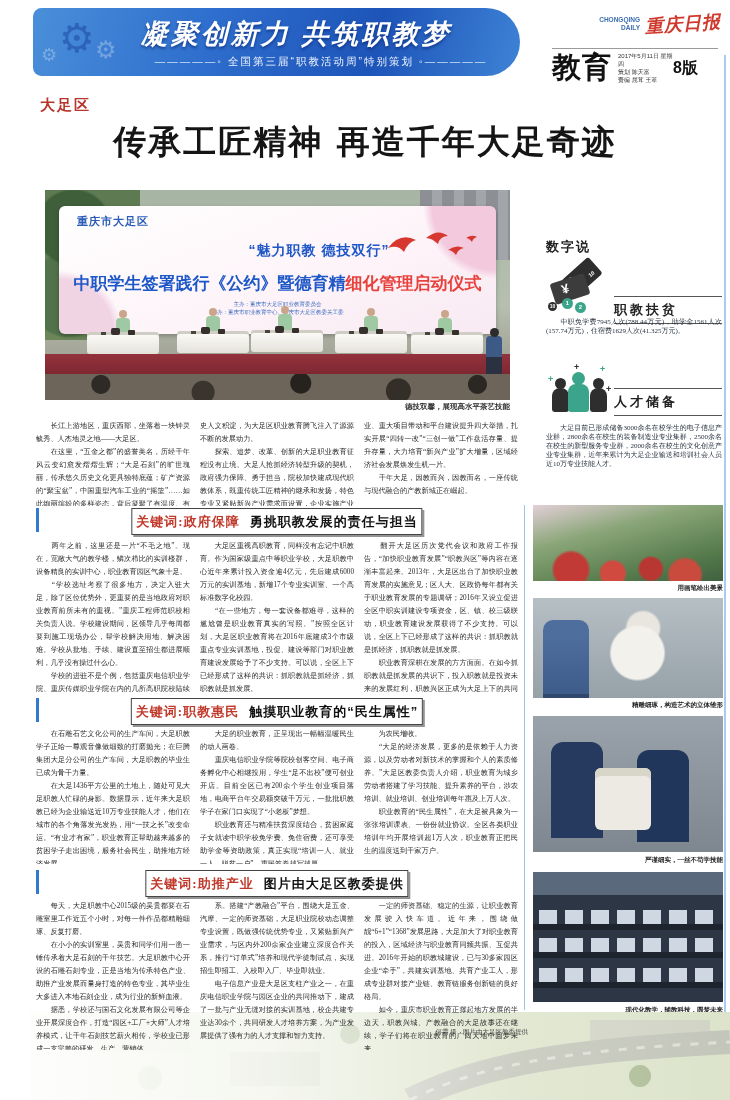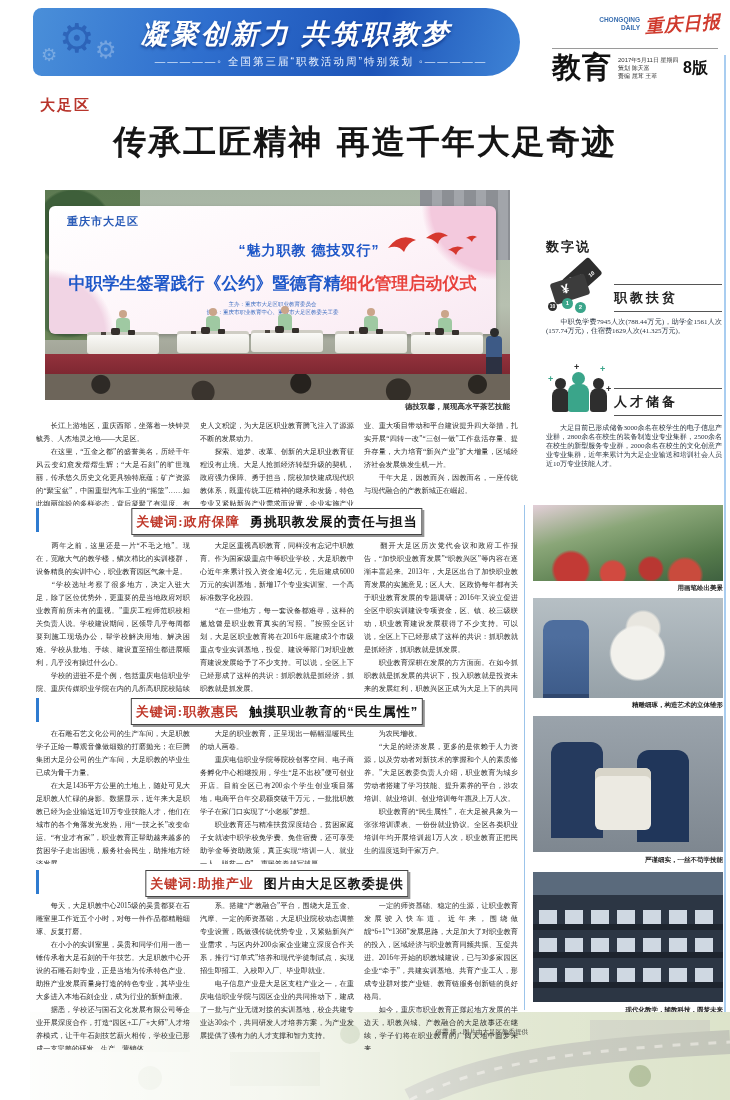--- a/index.html
+++ b/index.html
@@ -25,42 +25,42 @@
   
   .paper-en{position:absolute;left:588px;top:16px;width:52px;text-align:right;
           font-size:6.5px;line-height:8px;color:#3a6fb0;white-space:pre-line;font-weight:bold;}
   .paper-cn{position:absolute;left:645px;top:12px;font-family:"DejaVu Serif",serif;
           font-style:italic;font-weight:900;font-size:18px;color:#cf392c;transform:rotate(-4deg);
           letter-spacing:1px;}
   .edu-block{position:absolute;left:552px;top:48px;width:166px;height:38px;
           border-top:1px solid #9a9a9a;display:flex;align-items:center;}
   .edu-name{font-size:29px;font-weight:900;color:#111;letter-spacing:1px;font-family:"DejaVu Sans",sans-serif;}
   .edu-meta{margin-left:6px;font-size:6px;line-height:8px;color:#333;white-space:pre-line;flex:1;}
-  .edu-page{font-size:16px;font-weight:900;color:#111;margin-right:10px;}
+  .edu-page{font-size:16px;font-weight:900;color:#111;margin-right:20px;}
 
   
   .rule-right{position:absolute;left:724px;top:55px;width:2px;height:985px;background:#a9cdf0;}
   .rule-mid{position:absolute;left:524px;top:505px;width:1px;height:505px;background:#9cc4ea;}
 
   
   .region{position:absolute;left:40px;top:96px;font-size:15px;font-weight:900;color:#b8352c;letter-spacing:2px;}
   .headline{position:absolute;left:0;top:120px;width:730px;text-align:center;
           font-size:33px;font-weight:900;color:#151515;letter-spacing:2px;font-family:"DejaVu Sans",sans-serif;}
 
   
   .main-photo{position:absolute;left:45px;top:190px;width:465px;height:210px;overflow:hidden;
           background:linear-gradient(#a7b5a4 0%,#b7c0b0 55%,#8f8a80 100%);}
   .mp-trees{position:absolute;left:0;top:0;width:95px;height:150px;
           background:radial-gradient(circle at 30% 25%,#3e5f3a 0 28%,transparent 30%),
                      radial-gradient(circle at 70% 45%,#4a6c42 0 30%,transparent 32%),
                      radial-gradient(circle at 25% 70%,#51724a 0 32%,transparent 34%),
                      linear-gradient(#5d7a52,#6c8659);}
   .mp-building{position:absolute;right:0;top:0;width:90px;height:70px;
           background:repeating-linear-gradient(90deg,#8c8f94 0 12px,#a2a5aa 12px 22px);}
-  .mp-banner{position:absolute;left:4px;top:16px;right:14px;height:128px;border-radius:6px;
+  .mp-banner{position:absolute;left:14px;top:16px;right:14px;height:128px;border-radius:6px;
           background:radial-gradient(circle at 100% 0%,#f3c9dd 0 14%,transparent 16%),
                      radial-gradient(circle at 0% 100%,#f1d4e4 0 12%,transparent 14%),
                      linear-gradient(160deg,#ffffff 0%,#fdf3f8 60%,#f8e9f2 100%);
           box-shadow:0 2px 4px rgba(0,0,0,.25);}
   .mp-loc{position:absolute;left:18px;top:8px;font-size:11px;font-weight:900;color:#2b5cb8;
           font-family:"Liberation Serif",serif;letter-spacing:1px;}
   .mp-slogan{position:absolute;left:150px;top:36px;width:220px;text-align:center;
           font-size:14px;font-weight:900;color:#1e57c8;letter-spacing:1px;}
   .mp-birds{position:absolute;right:18px;top:22px;}
   .mp-title{position:absolute;left:0;top:66px;width:100%;text-align:center;
@@ -232,21 +232,21 @@
     <div class="note n2">
       <span class="denom" style="left:4px;top:2px">50</span>
       <span class="denom" style="left:14px;top:7px">20</span>
       <span class="denom" style="left:24px;top:12px">10</span>
     </div>
     <div class="note n1"></div>
     <span class="badge b10" style="left:0px;top:38px">10</span>
     <span class="badge" style="left:14px;top:34px">1</span>
     <span class="badge" style="left:27px;top:38px">2</span>
   </div>
-  <div class="sb-label" style="left:614px;top:284px">职教扶贫</div>
+  <div class="sb-label" style="left:614px;top:296px">职教扶贫</div>
   <div class="sb-text" style="top:318px">　　中职免学费7945人次(788.44万元)，助学金1561人次(157.74万元)，住宿费1629人次(41.325万元)。</div>
 
   <div class="icon-people">
     <div class="fig dark" style="left:4px"></div>
     <div class="fig teal" style="left:20px;z-index:2"></div>
     <div class="fig dark" style="left:42px"></div>
     <span class="plus" style="left:0;top:8px">+</span>
     <span class="plus pdark" style="left:26px;top:-4px">+</span>
     <span class="plus" style="left:52px;top:-2px">+</span>
     <span class="plus pdark" style="left:58px;top:18px">+</span>

